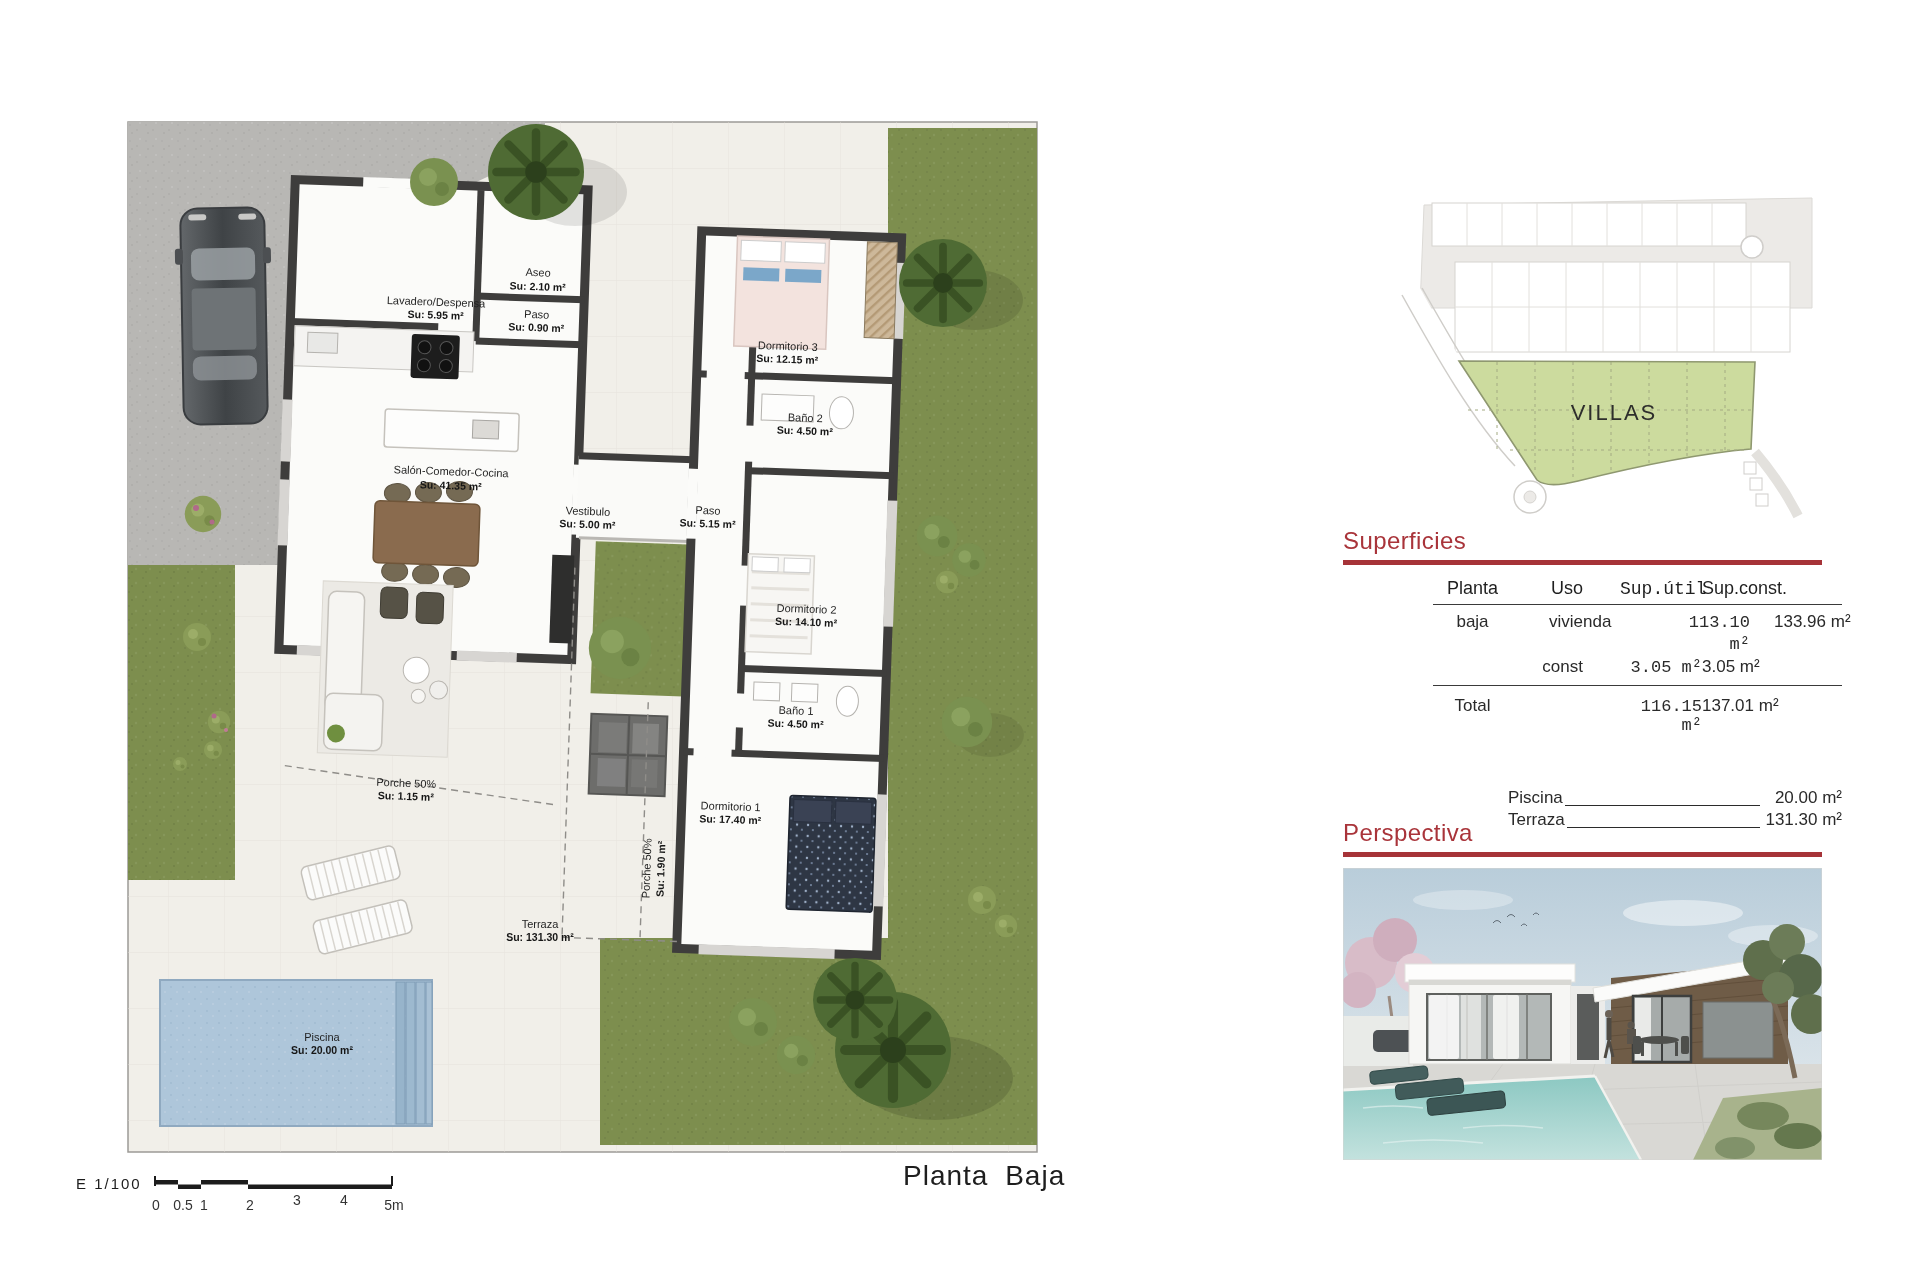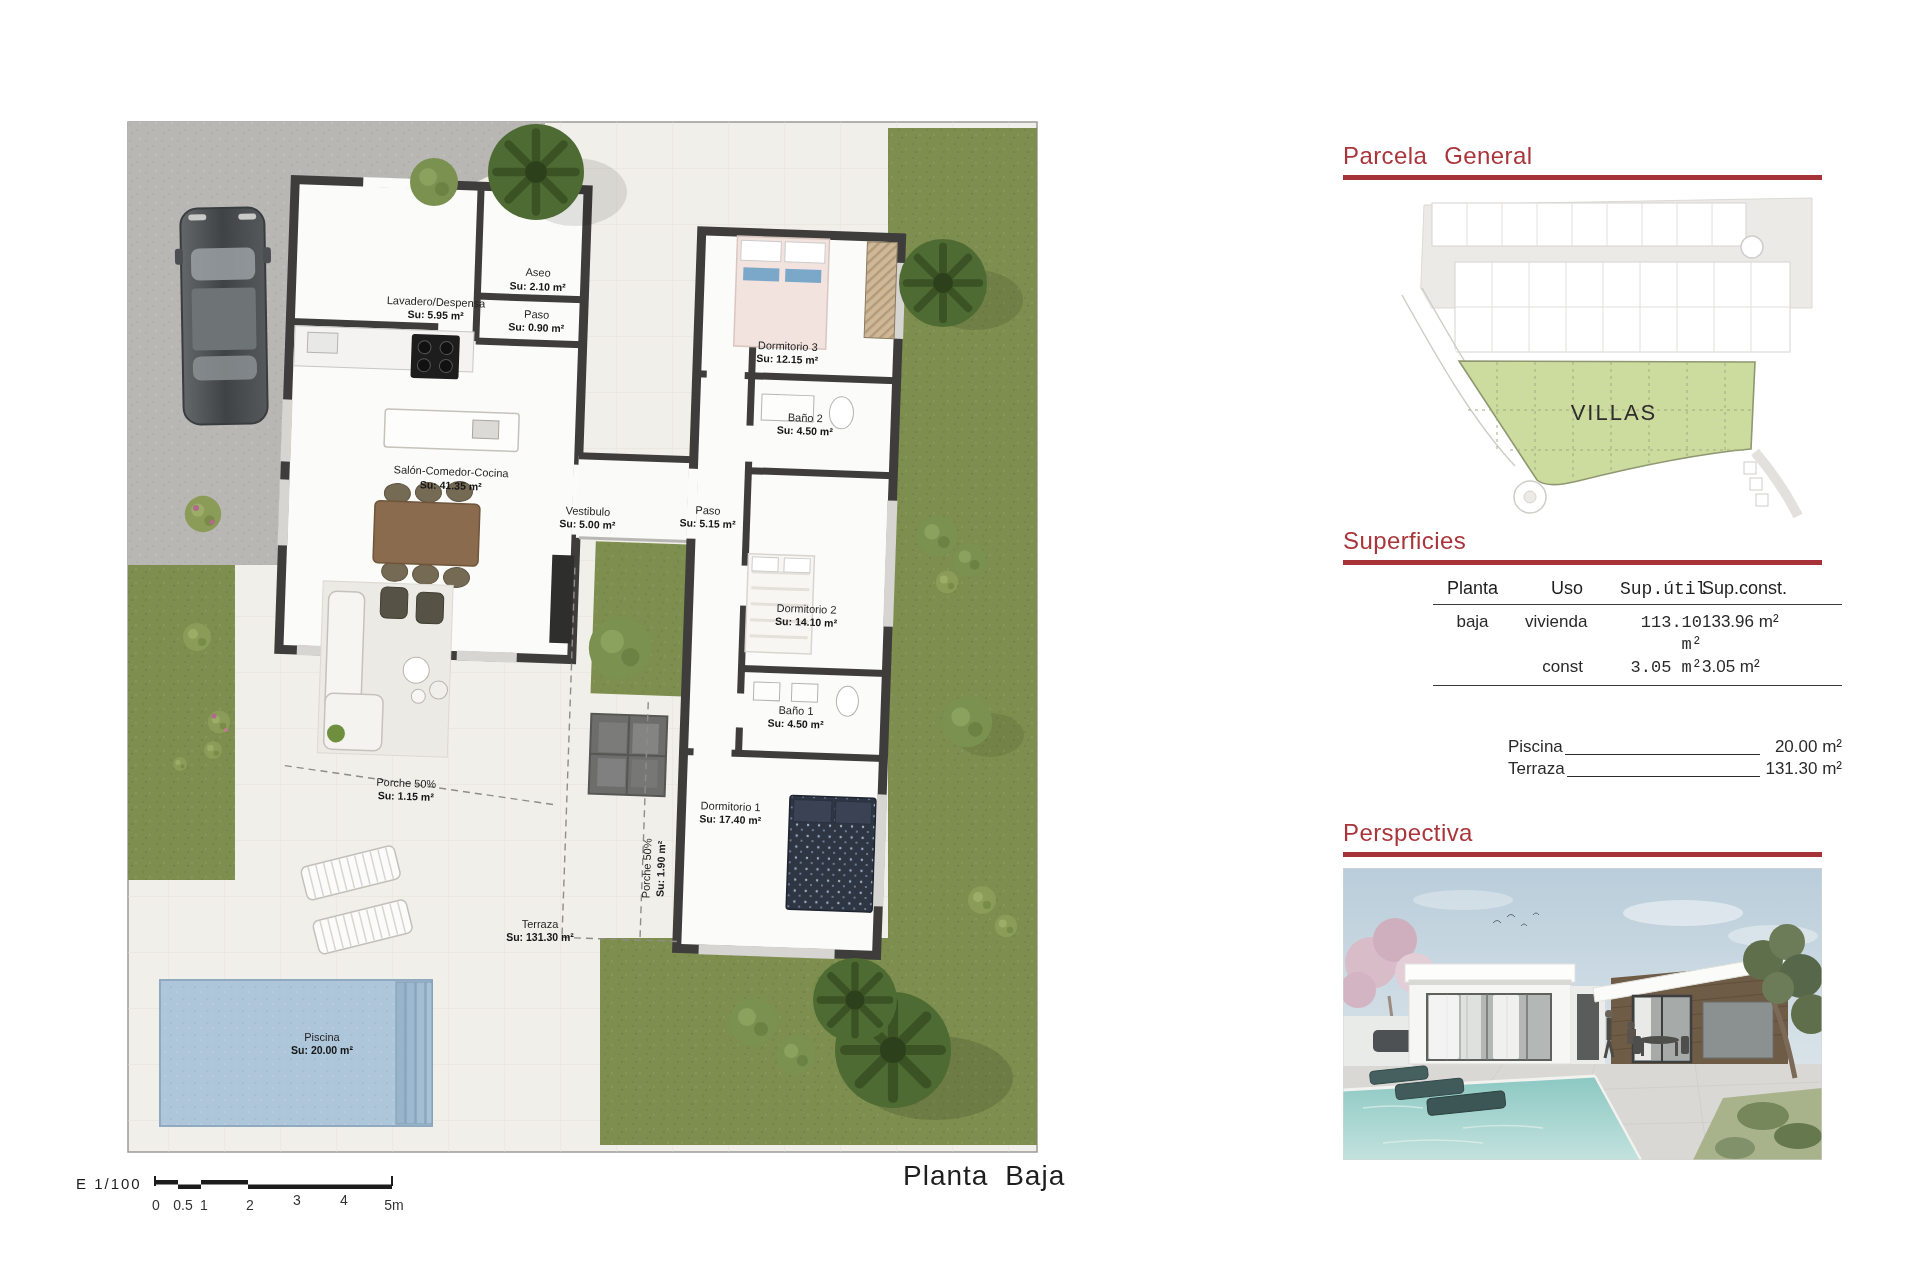--- a/index.html
+++ b/index.html
@@ -10,21 +10,21 @@
             color:#a9343a;letter-spacing:.4px;padding-bottom:6px;border-bottom:5px solid #a63338;}
   
   .sup-table{position:absolute;left:1420px;top:578px;width:422px;font-size:17px;}
   .sup-row{display:grid;grid-template-columns:105px 95px 82px 140px;align-items:baseline;}
   .sup-row .c1{text-align:center;}
   .sup-row .c2{text-align:right;padding-right:37px;}
   .sup-row .c3{text-align:right;font-family:Liberation Mono, monospace;}
   .sup-row .c4{text-align:left;}
   .sup-head{font-size:18px;color:#1f1f1f;padding-bottom:5px;}
   .sup-rule{border-top:1.6px solid #3a3a3a;margin-left:13px;width:409px;}
-  .sup-data{padding-top:6px;line-height:22px;}
+  .sup-data{padding-top:6px;line-height:22px;gap:24px;}
   .sup-total{padding-top:10px;padding-bottom:2px;}
   .extras{margin-top:50px;}
   .extra-row{display:flex;align-items:flex-end;padding-left:88px;line-height:22px;}
   .extra-row .fill{flex:1;border-bottom:1.5px solid #2b2b2b;margin:0 0 3px 2px;}
   .extra-row .val{width:82px;text-align:right;}
   .plan-title{position:absolute;left:903px;top:1160px;font-size:28px;color:#1e1e1e;
               letter-spacing:1px;word-spacing:8px;}
   svg text{font-family:"Liberation Sans",sans-serif;}
   .rname{font-size:11px;fill:#1f1f1f;}
   .rarea{font-size:10.5px;font-weight:bold;fill:#161616;}
@@ -336,21 +336,20 @@
         <text x="250" y="1210">2</text>
         <text x="297" y="1205">3</text>
         <text x="344" y="1205">4</text>
         <text x="394" y="1210">5m</text>
       </g>
     </g>
   </svg>
 
   <div class="plan-title">Planta Baja</div>
 
-  <div class="sec-head" style="top:143px;word-spacing:10px;">Parcela General</div>
 
   <svg class="abs" style="left:1340px;top:185px" width="490" height="350" viewBox="1340 185 490 350">
     <g>
       <polygon points="1424,205 1812,198 1812,308 1420,308" fill="#eceae7" stroke="#dcdad6" stroke-width="1"></polygon>
       <g fill="#ffffff" stroke="#d6d4d0" stroke-width="1">
         <rect x="1432" y="203" width="314" height="43"></rect>
         <rect x="1455" y="262" width="335" height="90"></rect>
       </g>
       <path d="M1467,203 V246 M1502,203 V246 M1537,203 V246 M1572,203 V246 M1607,203 V246 M1642,203 V246 M1677,203 V246 M1712,203 V246" stroke="#e2e0dc" stroke-width="1"></path>
       <path d="M1492,262 V352 M1529,262 V352 M1566,262 V352 M1603,262 V352 M1640,262 V352 M1677,262 V352 M1714,262 V352 M1751,262 V352 M1455,307 H1790" stroke="#e2e0dc" stroke-width="1"></path>
@@ -393,20 +392,26 @@
       <div class="c3">113.10 m²</div>
       <div class="c4">133.96 m²</div>
     </div>
     <div class="sup-row" style="line-height:22px">
       <div class="c1"></div>
       <div class="c2">const</div>
       <div class="c3">3.05 m²</div>
       <div class="c4">3.05 m²</div>
     </div>
     <div class="sup-rule" style="margin-top:6px"></div>
+    <div class="sup-row sup-total">
+      <div class="c1">Total</div>
+      <div class="c2"></div>
+      <div class="c3">116.15 m²</div>
+      <div class="c4">137.01 m²</div>
+    </div>
     <div class="extras">
       <div class="extra-row">
         <span>Piscina</span>
         <span class="fill"></span>
         <span class="val">20.00 m²</span>
       </div>
       <div class="extra-row">
         <span>Terraza</span>
         <span class="fill"></span>
         <span class="val">131.30 m²</span>

